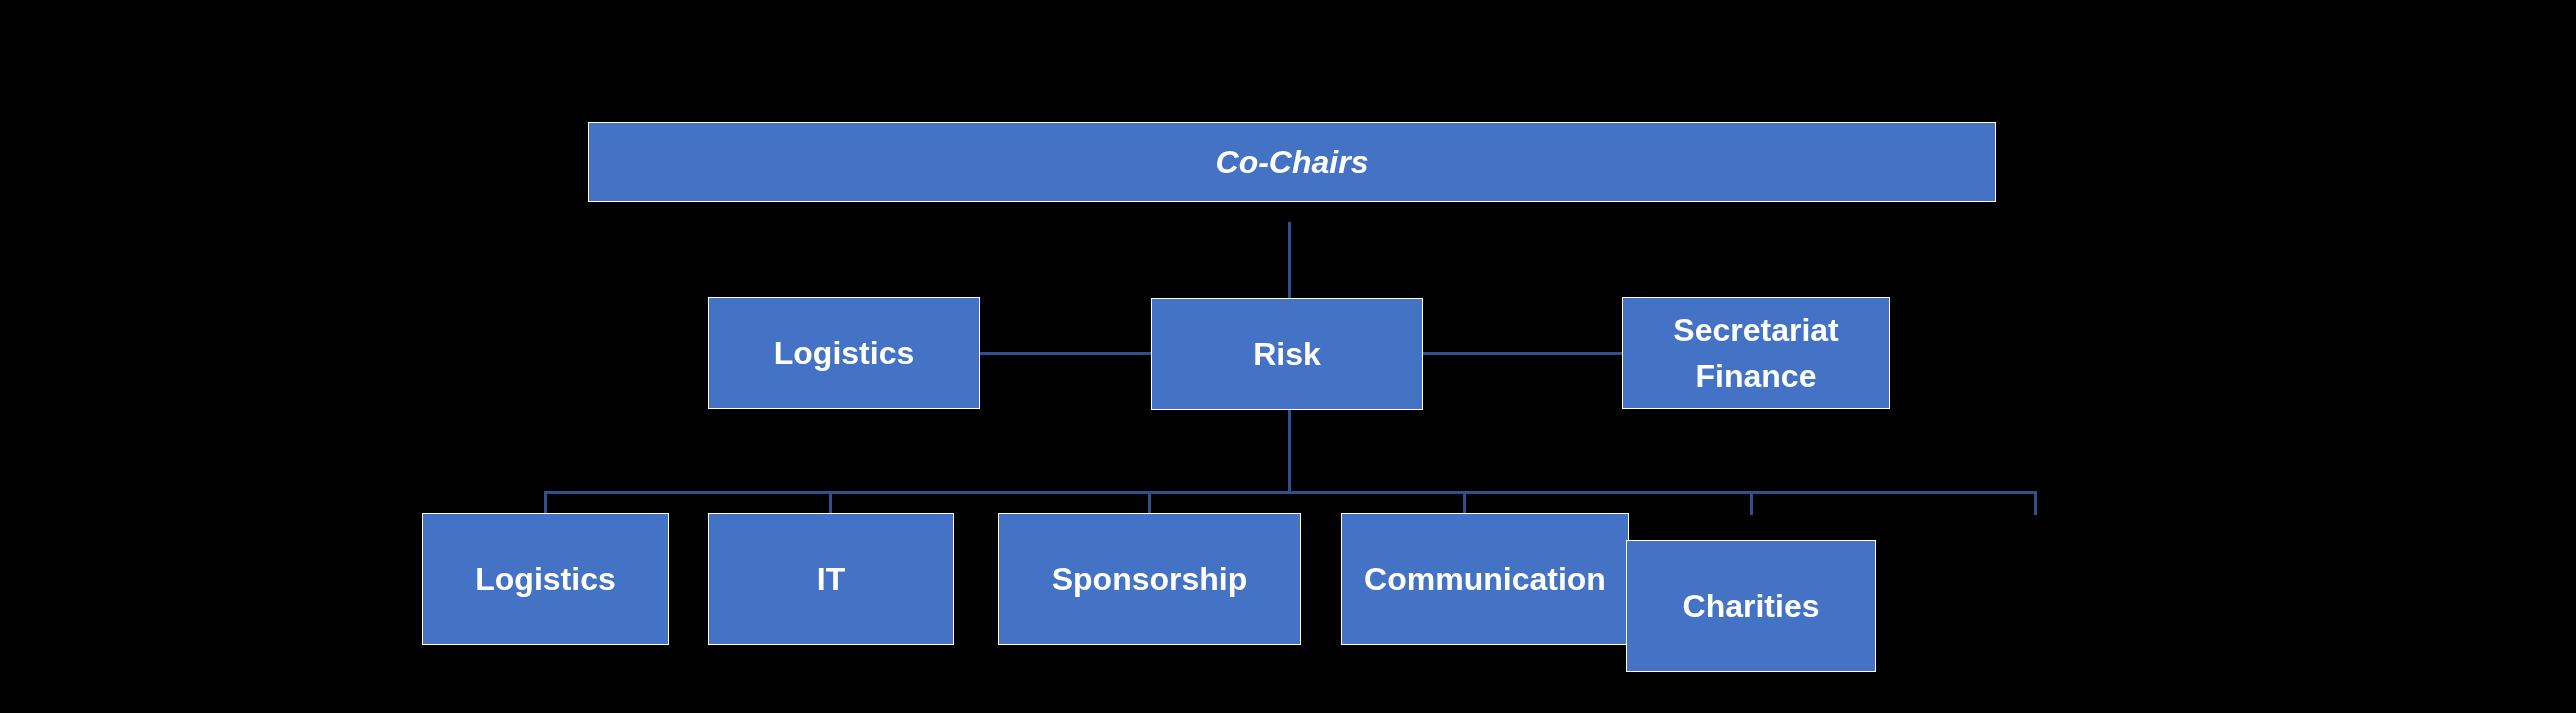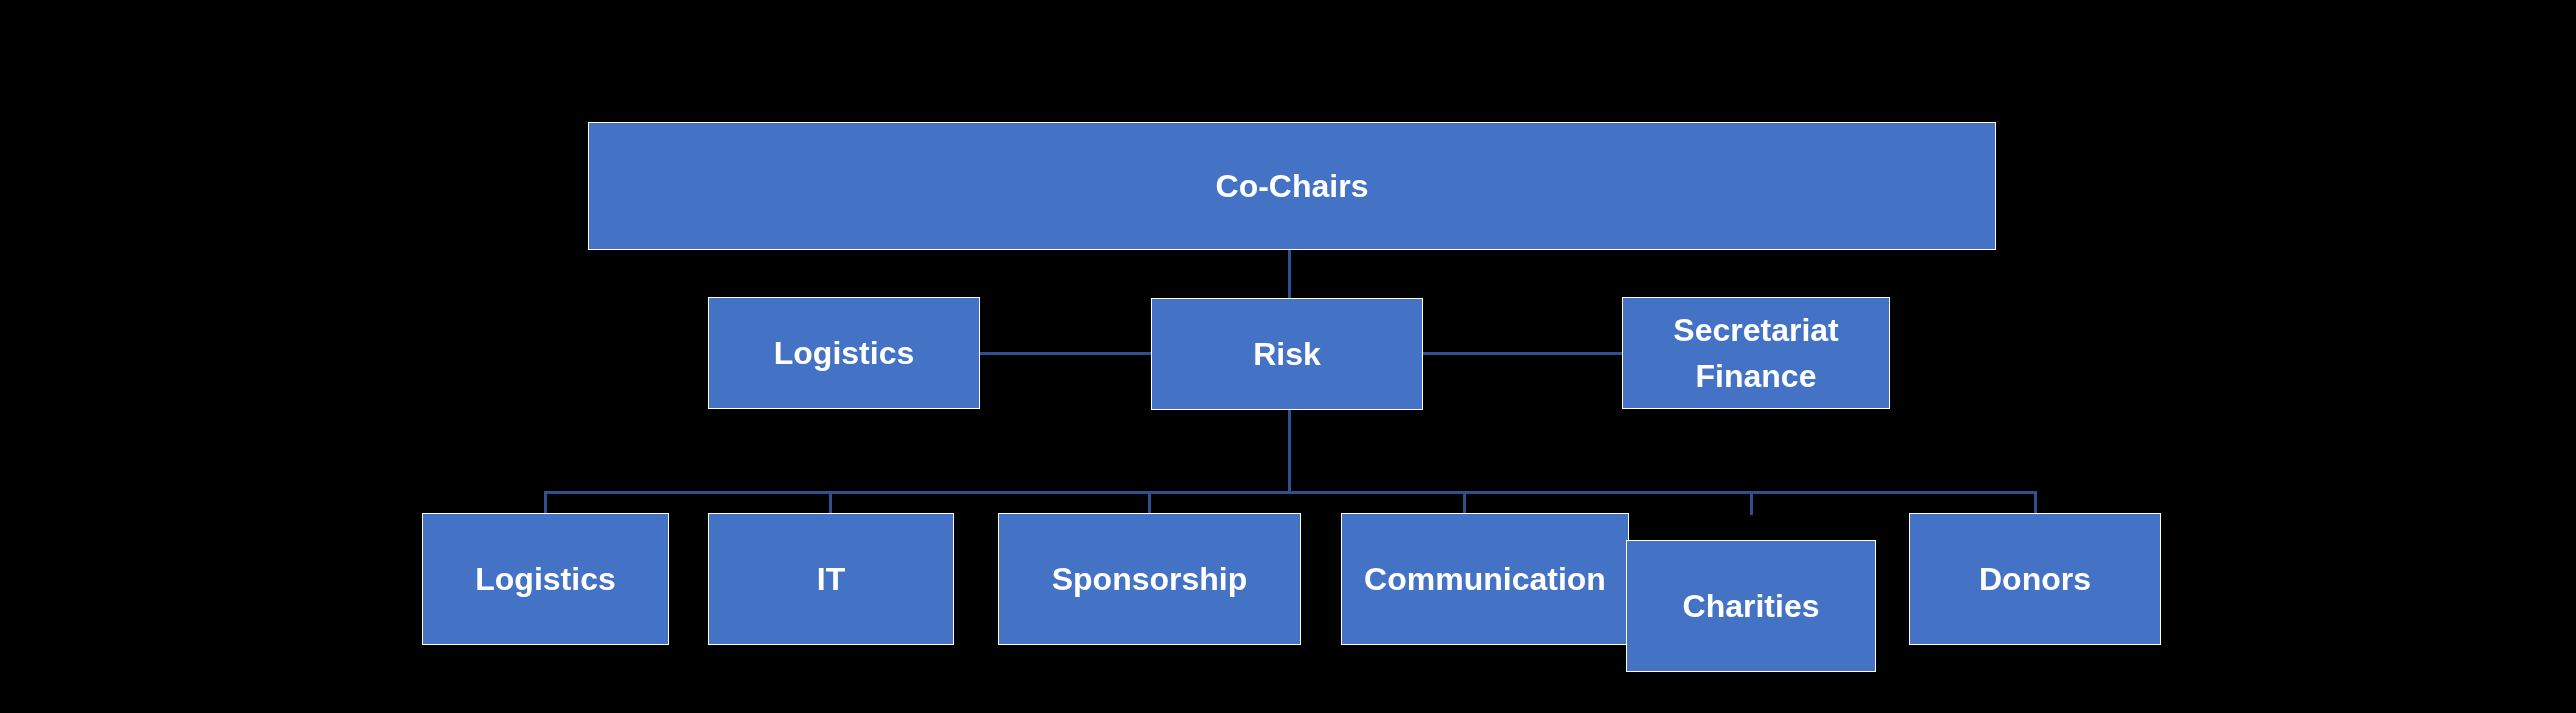--- a/index.html
+++ b/index.html
@@ -27,21 +27,21 @@
     text-align: center;
     font-size: 32px;
     font-weight: 600;
     line-height: 1.45;
   }
   .connector {
     position: absolute;
     background: var(--connector, #2E508F);
   }
   
-  .n-cochairs      { left: 588px;  top: 122px; width: 1408px; height: 128px; }
+  .n-cochairs      { left: 588px;  top: 122px; width: 1408px; height: 80px; font-style: italic; }
   .n-advisors      { left: 708px; top: 297px; width: 272px;  height: 112px; }
   .n-risk          { left: 1151px; top: 298px; width: 272px;  height: 112px; }
   .n-secfin        { left: 1622px; top: 297px; width: 268px;  height: 112px; padding: 0 11.4px; }
   .n-logistics     { left: 422px;  top: 513px; width: 247px;  height: 132px; }
   .n-it            { left: 708px; top: 513px; width: 246px;  height: 132px; }
   .n-sponsorship   { left: 998px; top: 513px; width: 303px;  height: 132px; }
   .n-communication { left: 1341px; top: 513px; width: 288px;  height: 132px; }
   .n-charities     { left: 1626px; top: 513px; width: 250px;  height: 132px; margin-top: 27px; }
   .n-donors        { left: 1909px; top: 513px; width: 252px;  height: 132px; }
   
@@ -96,18 +96,15 @@
   </div>
   <div class="node n-sponsorship">
     <span>Sponsorship</span>
   </div>
   <div class="node n-communication">
     <span>Communication</span>
   </div>
   <div class="node n-charities">
     <span>Charities</span>
   </div>
-  <div class="node n-donors">
-    <span>Donors</span>
-  </div>
 
 </div>
 
 
 </body></html>

